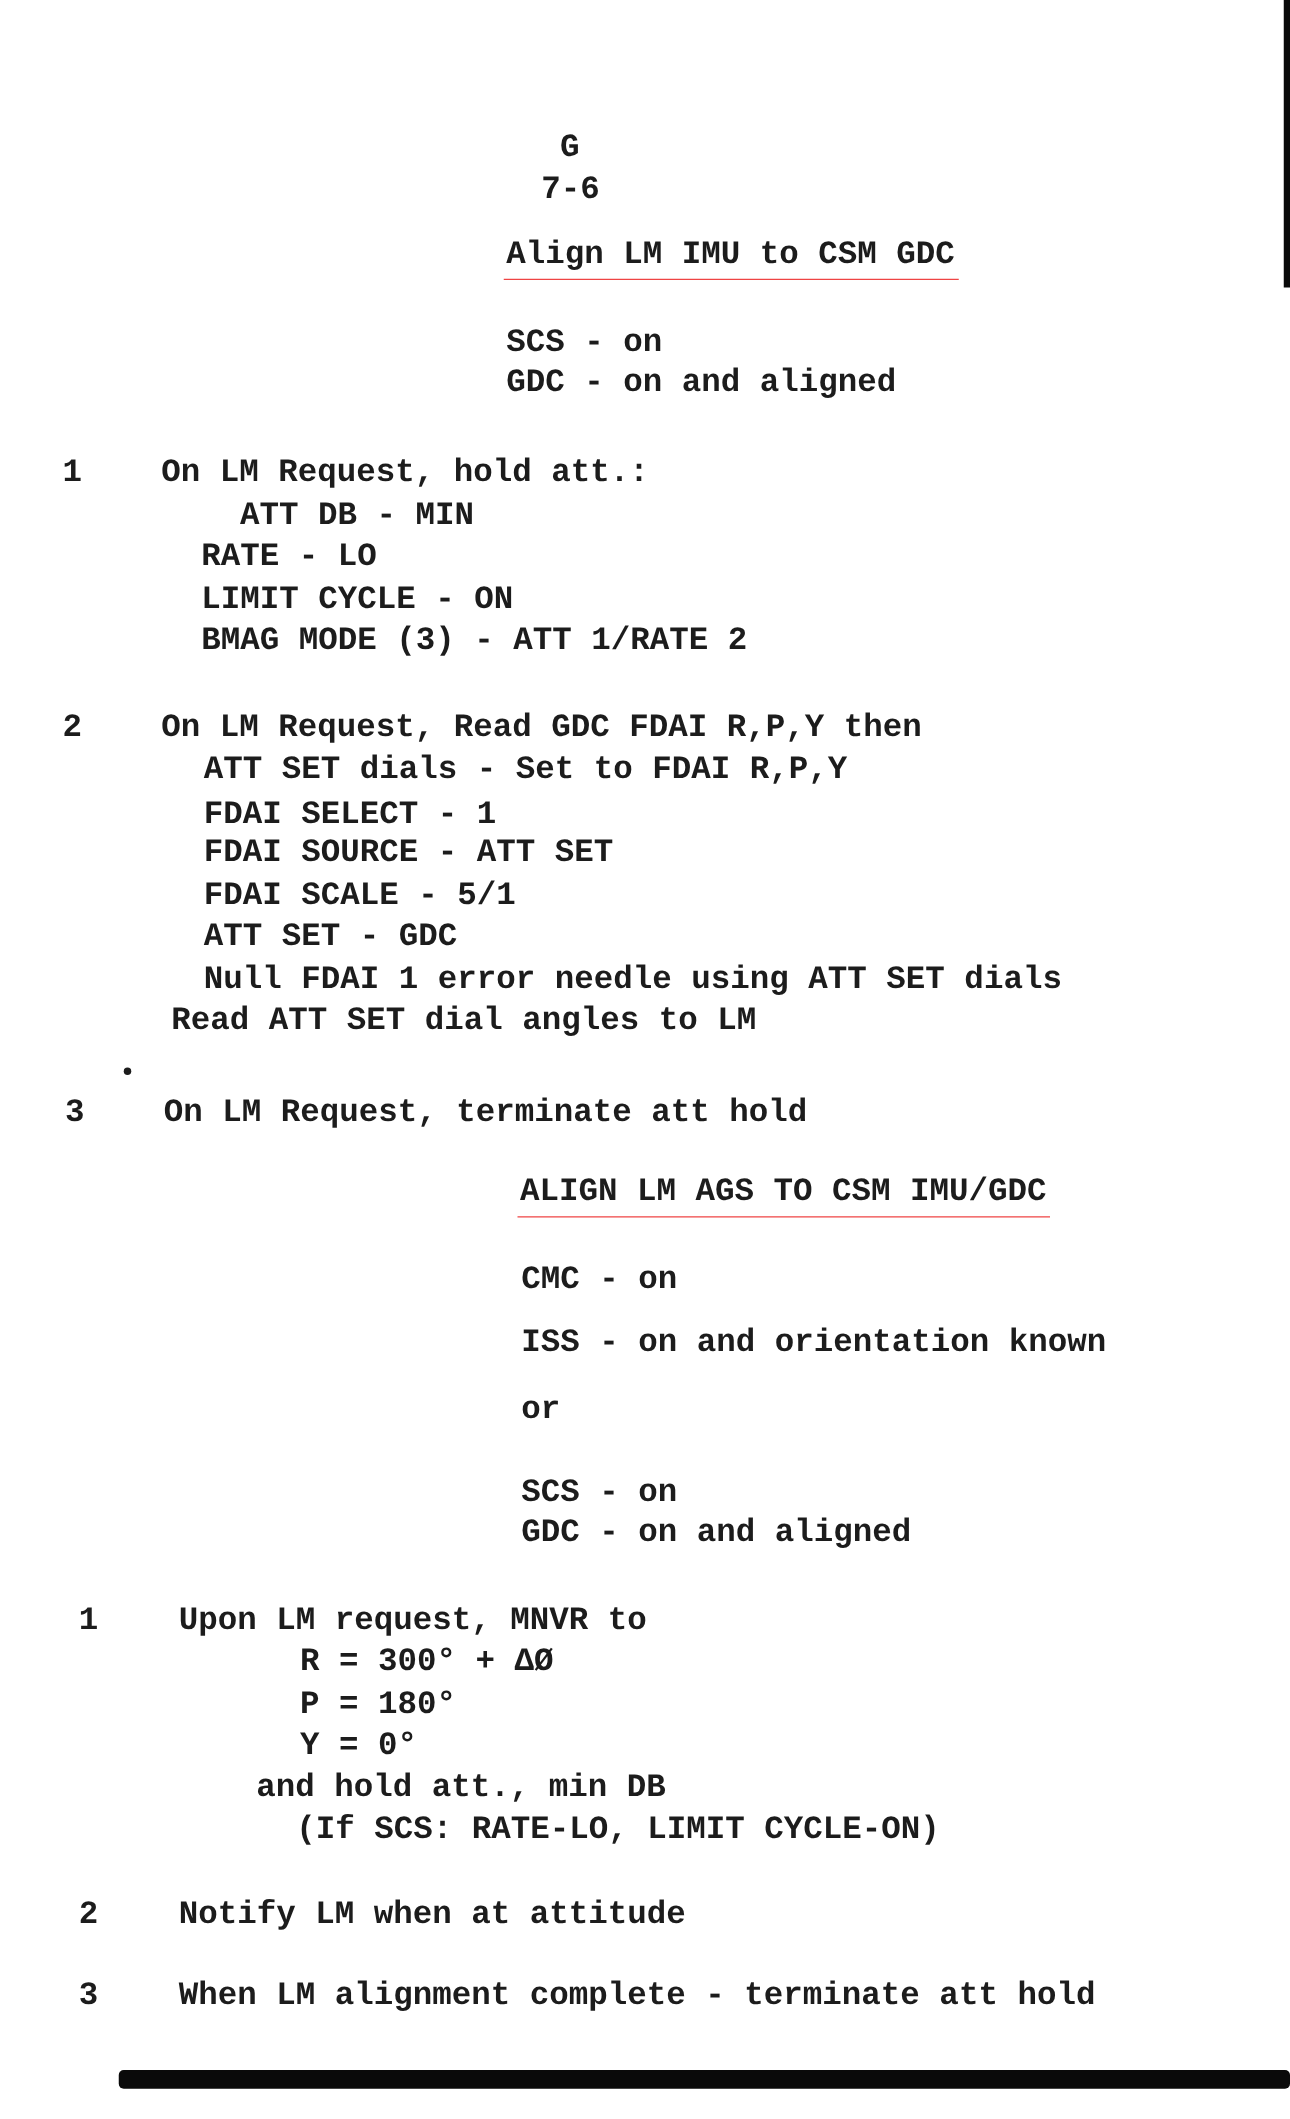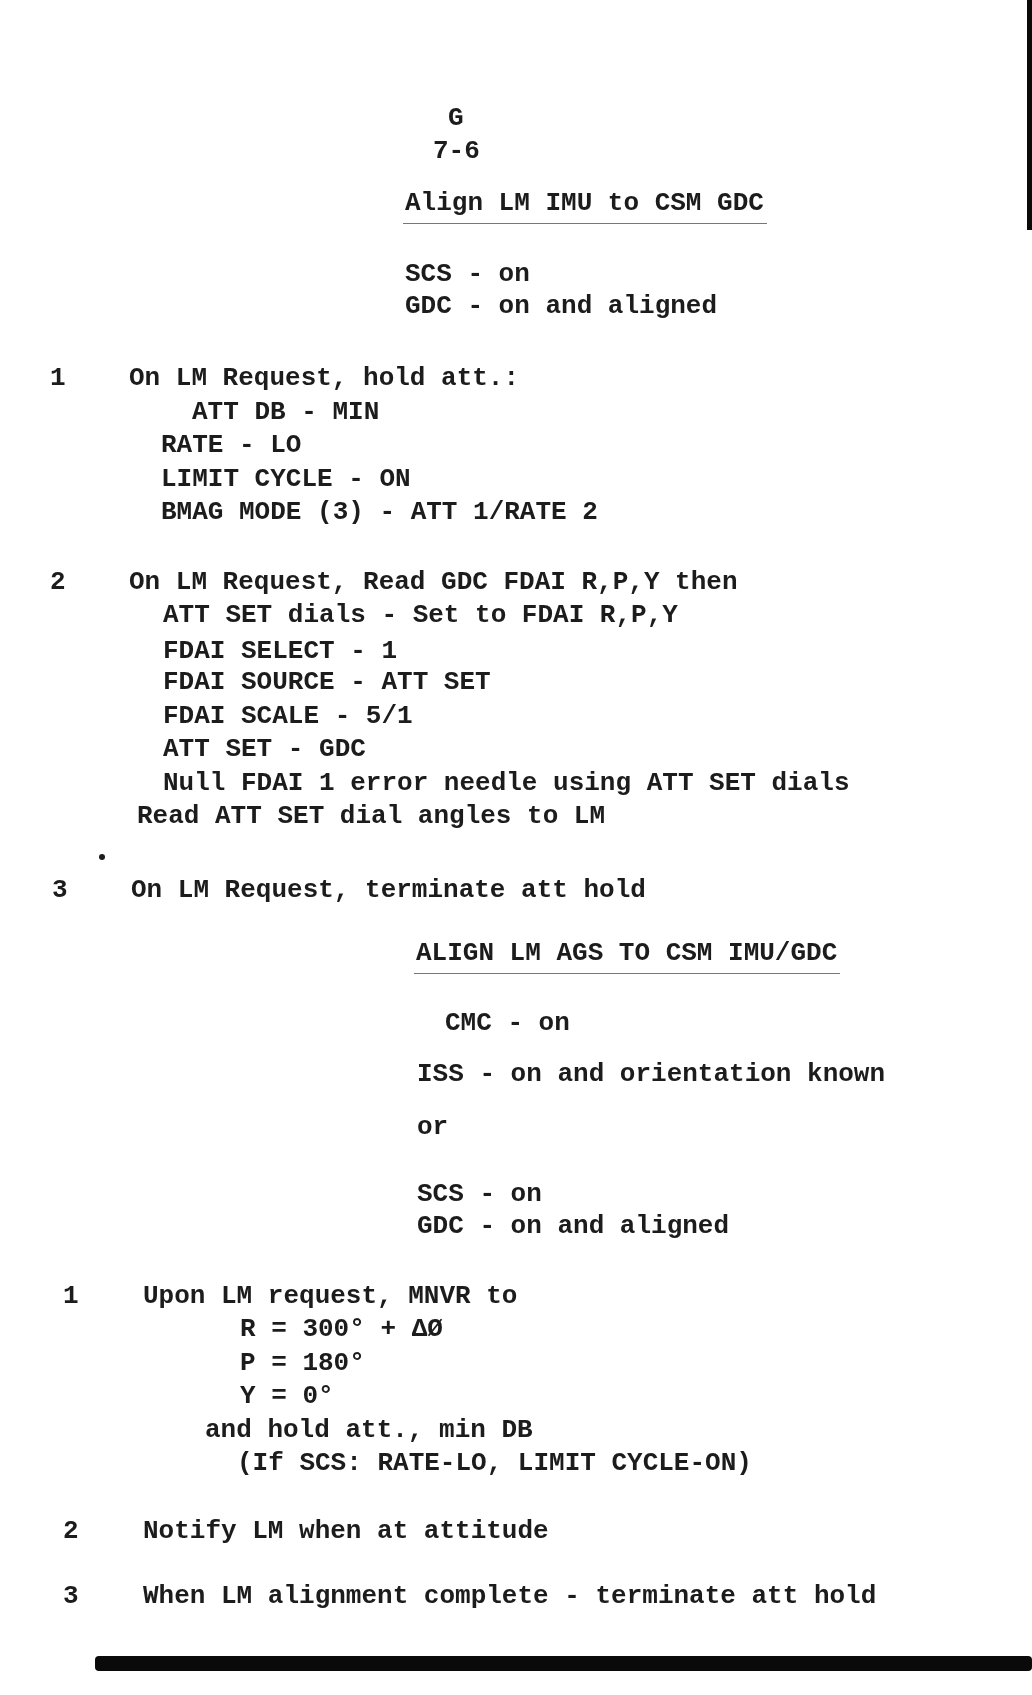--- a/index.html
+++ b/index.html
@@ -69,21 +69,21 @@
 <div class="ln" style="left:163px; top:768px;">Null FDAI 1 error needle using ATT SET dials</div>
 <div class="ln" style="left:137px; top:801px;">Read ATT SET dial angles to LM</div>
 
 <div class="speck" style="left:99px; top:854px;"></div>
 
 <div class="ln" style="left:52px;  top:875px;">3</div>
 <div class="ln" style="left:131px; top:875px;">On LM Request, terminate att hold</div>
 
 <div class="ln" style="left:416px; top:938px;"><span class="title-underline">ALIGN LM AGS TO CSM IMU/GDC</span></div>
 
-<div class="ln" style="left:417px; top:1008px;margin-left:28px;">CMC - on</div>
+<div class="ln" style="left:417px; top:1008px;">CMC - on</div>
 <div class="ln" style="left:417px; top:1040px;margin-top:19px;">ISS - on and orientation known</div>
 <div class="ln" style="left:417px; top:1112px;">or</div>
 <div class="ln" style="left:417px; top:1179px;">SCS - on</div>
 <div class="ln" style="left:417px; top:1211px;">GDC - on and aligned</div>
 
 <div class="ln" style="left:63px;  top:1281px;">1</div>
 <div class="ln" style="left:143px; top:1281px;">Upon LM request, MNVR to</div>
 <div class="ln" style="left:240px; top:1314px;">R = 300° + ΔØ</div>
 <div class="ln" style="left:240px; top:1348px;">P = 180°</div>
 <div class="ln" style="left:240px; top:1381px;">Y = 0°</div>

